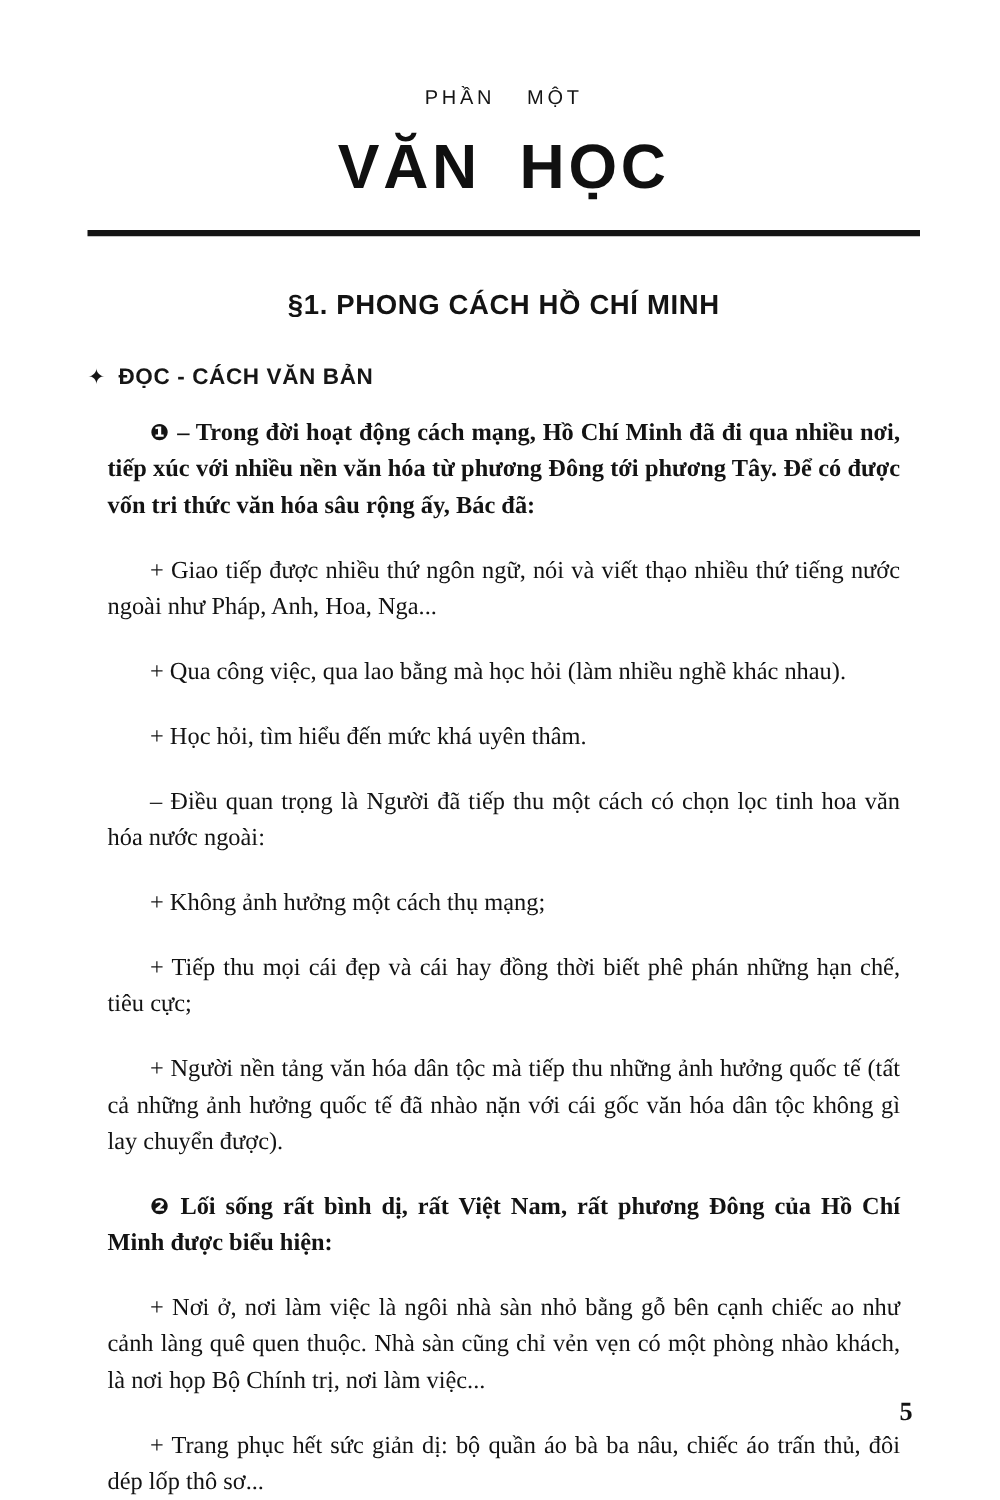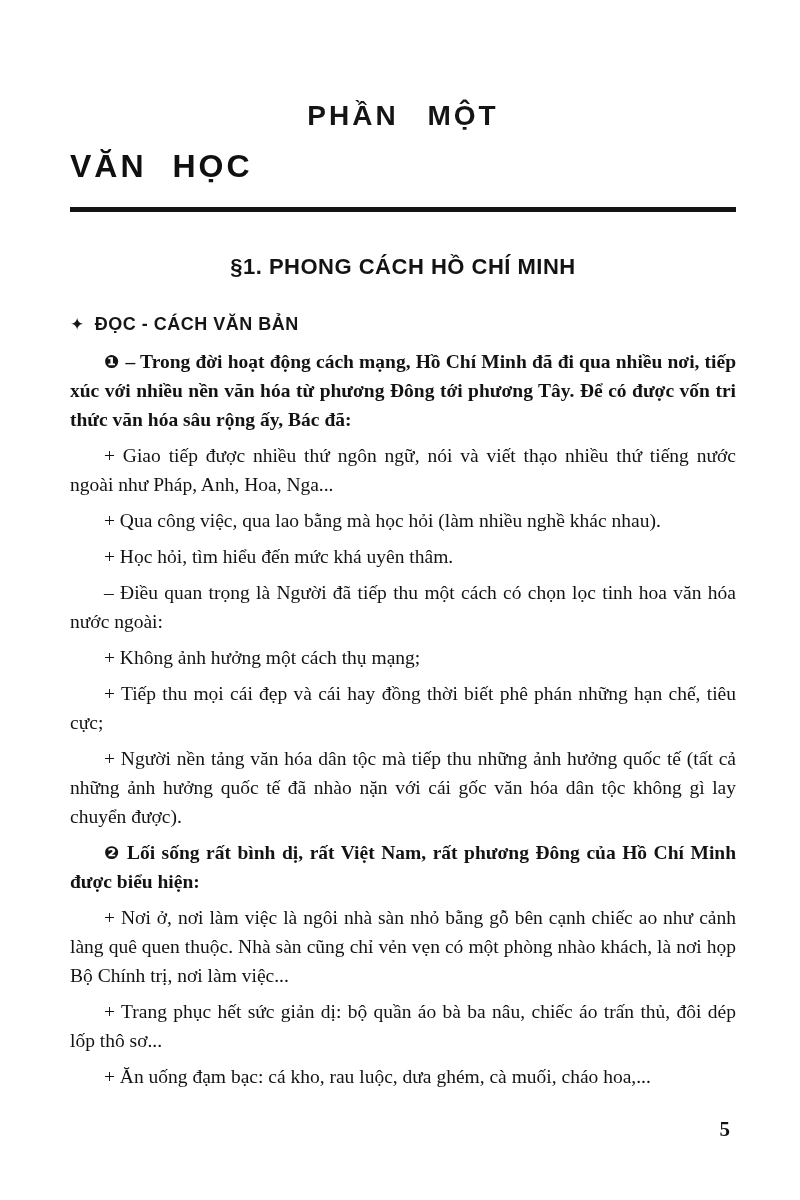--- a/index.html
+++ b/index.html
@@ -13,34 +13,35 @@
     height: 1200px;
     margin: 0 auto;
     background: #ffffff;
     color: #111111;
     overflow: hidden;
     box-sizing: border-box;
     padding: 0 64px 0 70px;
     font-family: "Liberation Serif", "DejaVu Serif", serif;
   }
   .part-label {
-    margin-top: 100px;
+    margin-top: 70px;
     text-align: center;
     font-family: "Liberation Sans", "DejaVu Sans", sans-serif;
-    font-weight: bold;
-    font-size: 28px;
+    font-weight: normal;
+    font-size: 16px;
     letter-spacing: 3px;
     word-spacing: 18px;
     color: #151515;
   }
   .book-title {
     margin: 16px 0 0 0;
+    text-align: center;
     font-family: "Liberation Sans", "DejaVu Sans", sans-serif;
     font-weight: bold;
-    font-size: 32px;
+    font-size: 50px;
     letter-spacing: 3px;
     word-spacing: 14px;
     color: #101010;
   }
   .rule {
     border: none;
     height: 5px;
     background: #141414;
     margin: 22px 0 0 0;
   }
@@ -63,21 +64,21 @@
   }
   .subsection .diamond {
     display: inline-block;
     margin-right: 10px;
     font-size: 17px;
   }
   .body-text {
     margin-top: 8px;
   }
   .para {
-    margin: 0;
+    margin: 16px;
     padding: 4px 0 3px 0;
     font-size: 19.5px;
     line-height: 29px;
     text-align: justify;
     text-indent: 34px;
     color: #131313;
   }
   .para.bold {
     font-weight: bold;
   }

